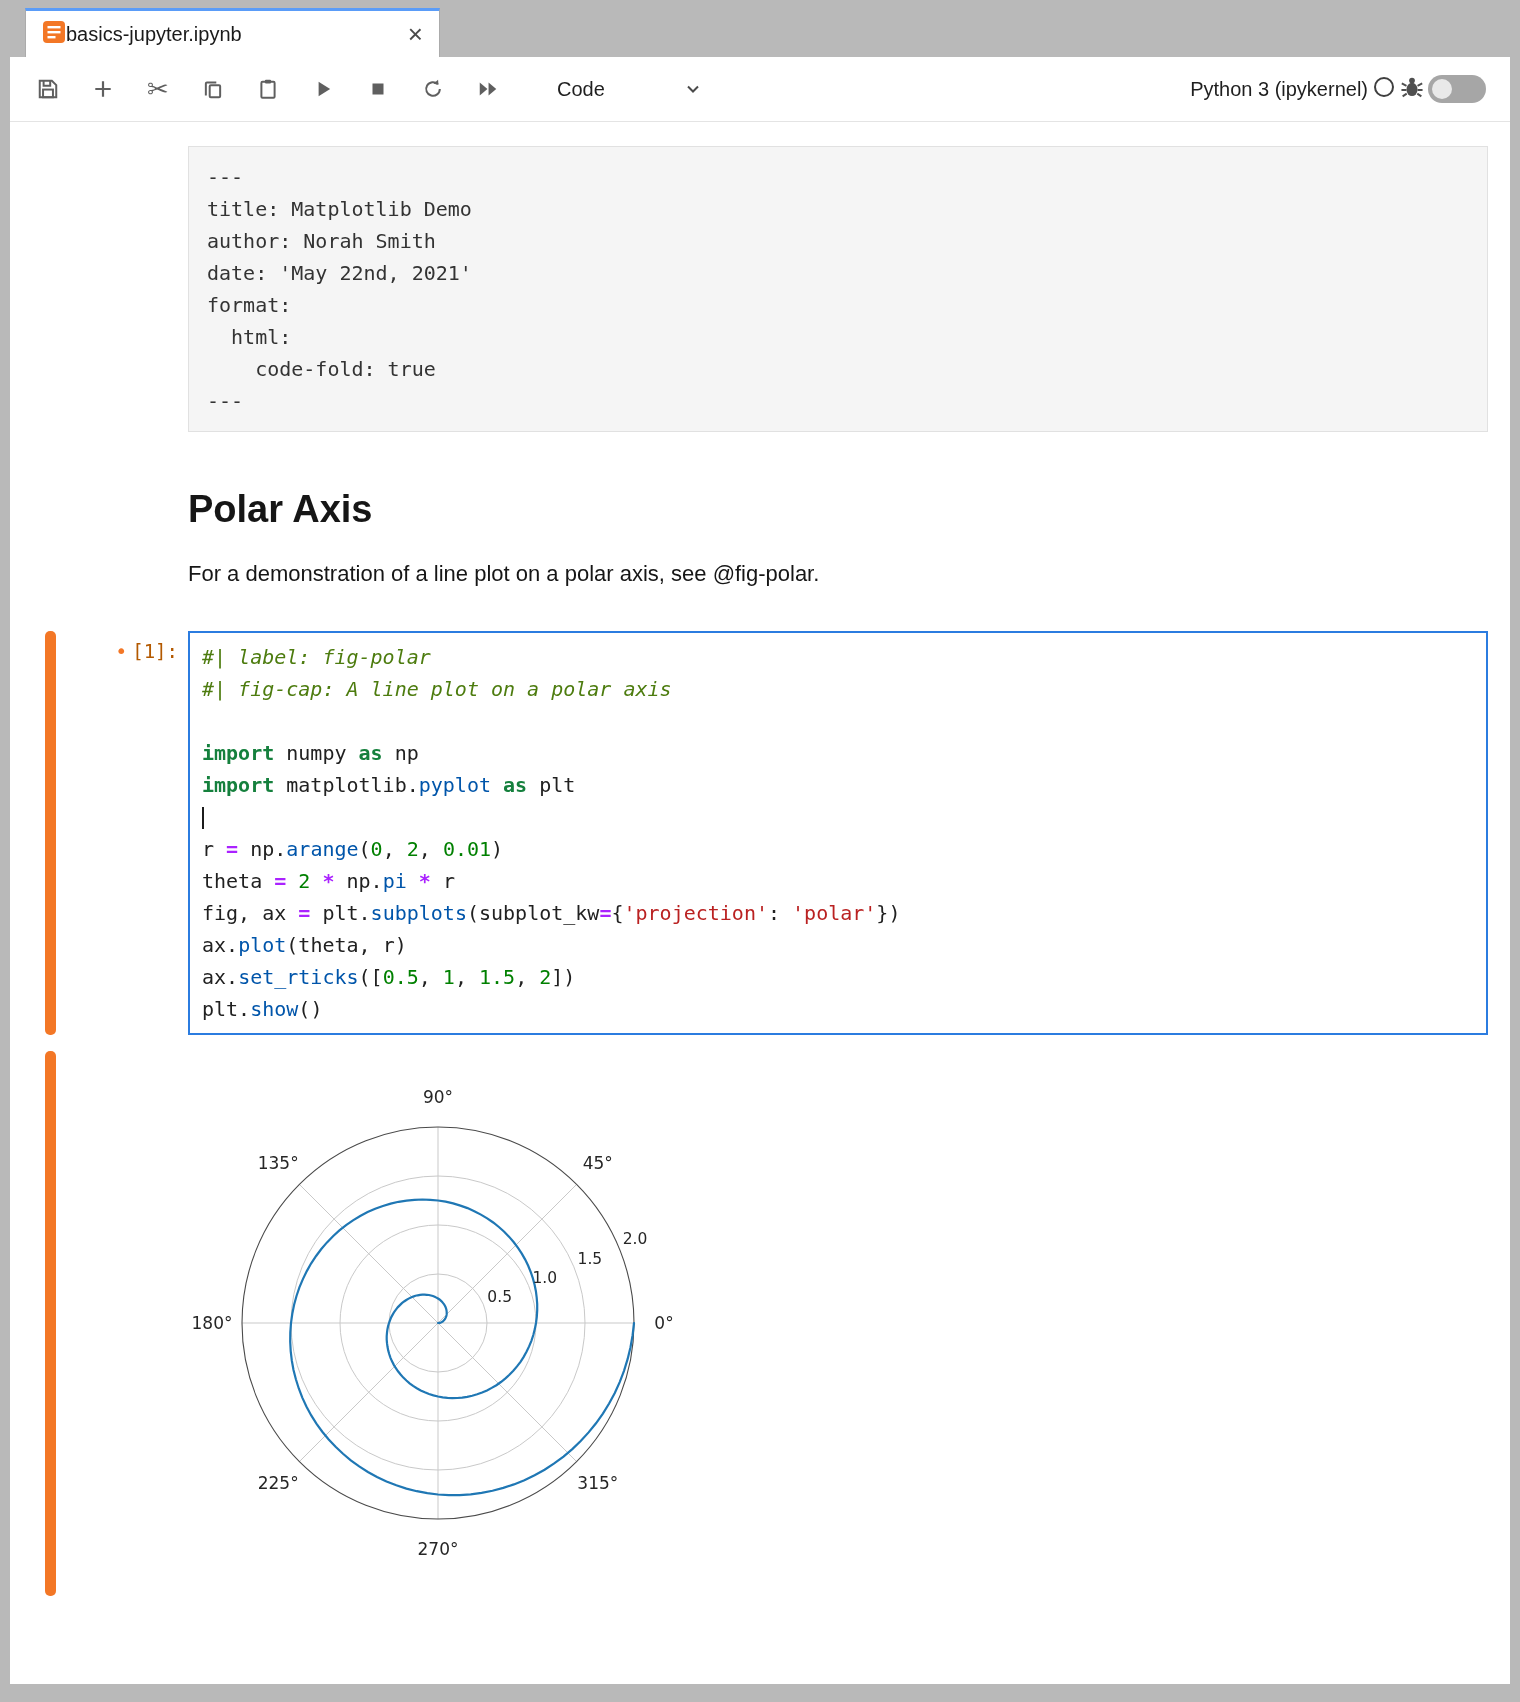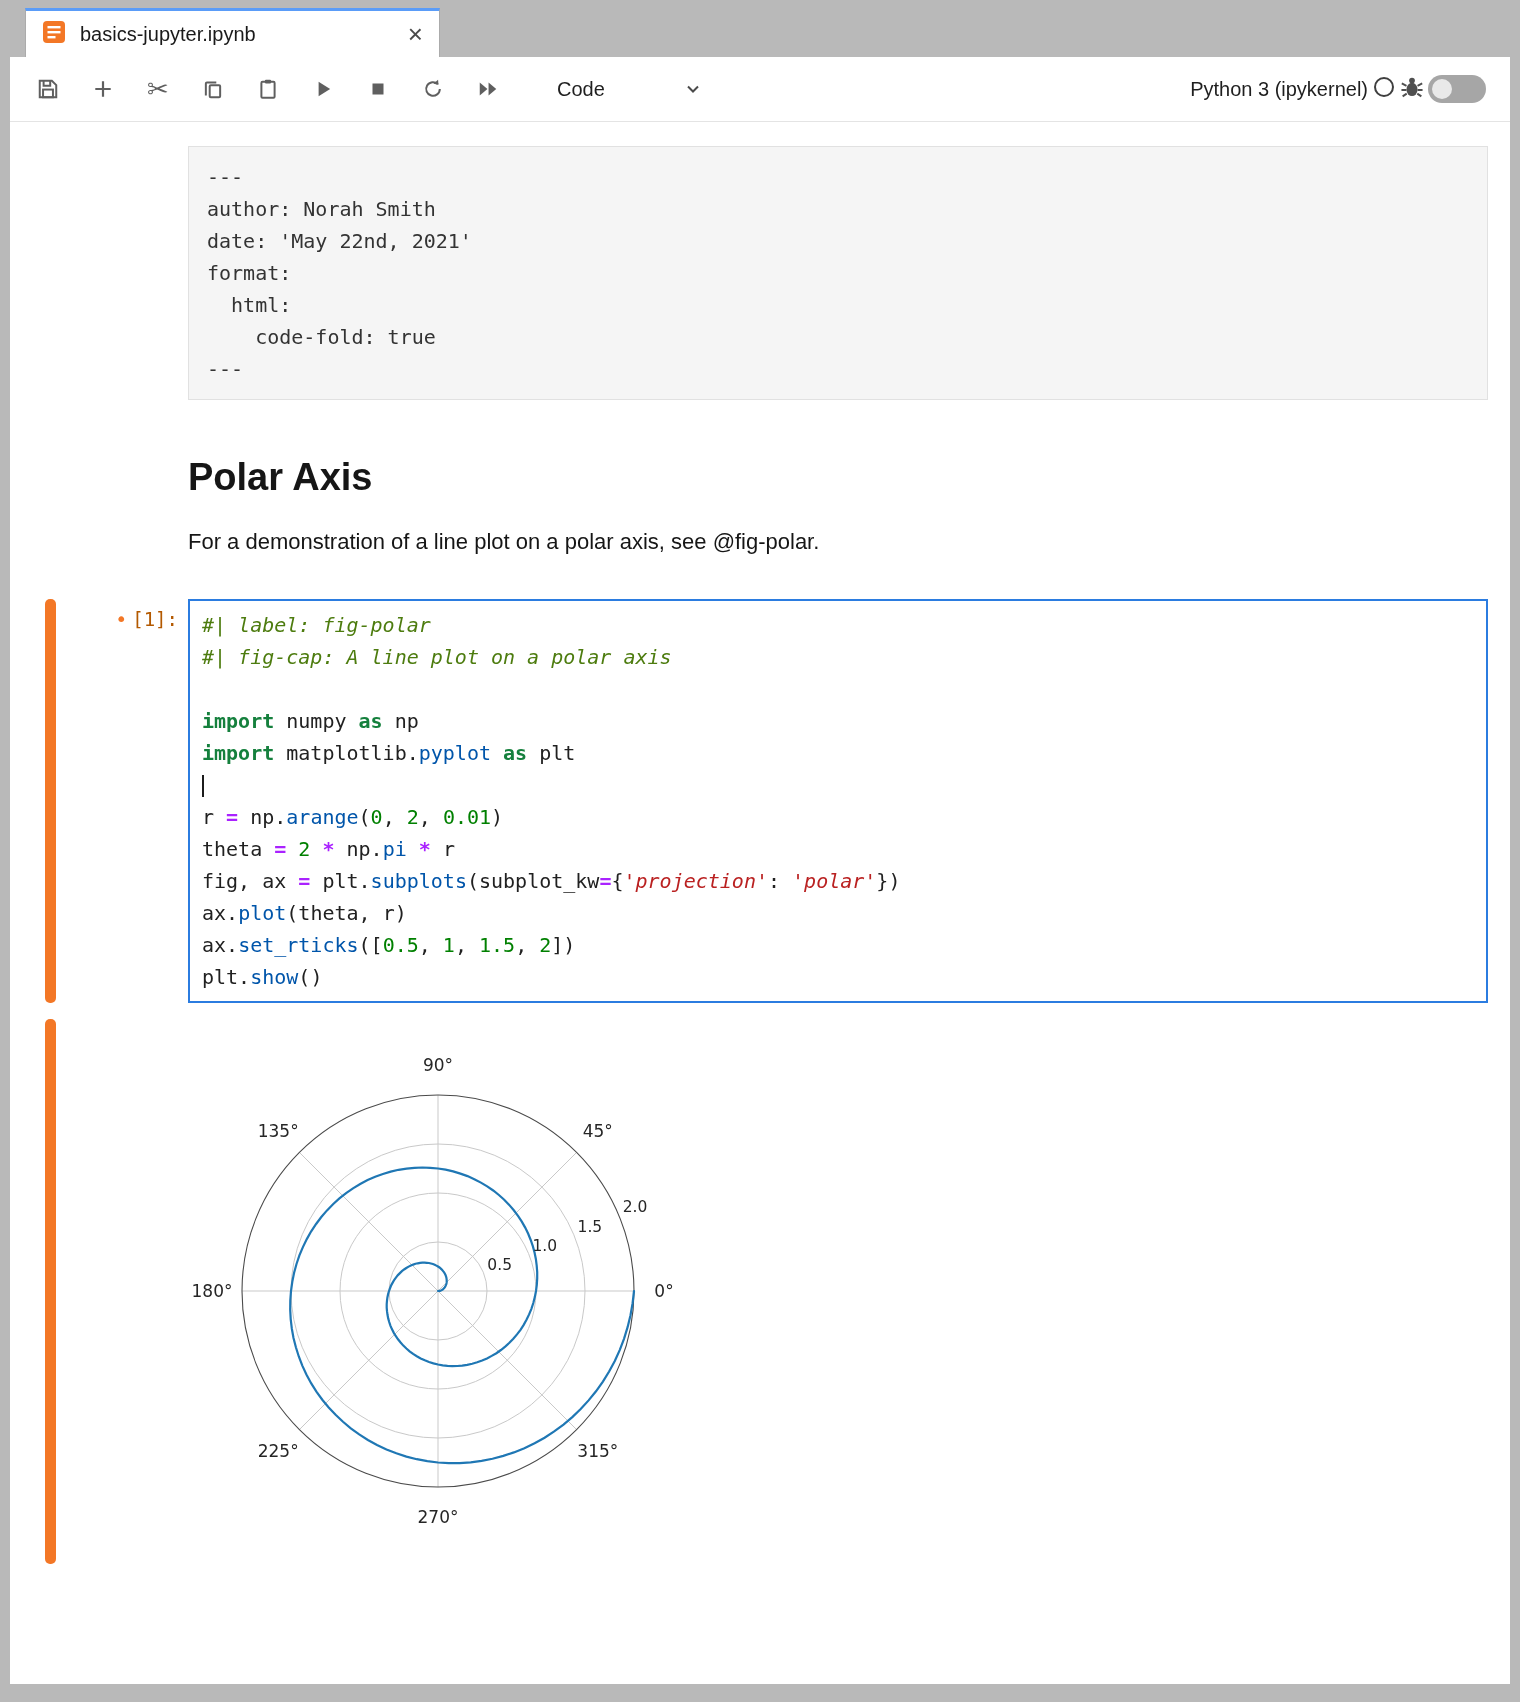--- a/index.html
+++ b/index.html
@@ -5,21 +5,21 @@
   html,body{margin:0;padding:0;}
   body{
     width:1520px;height:1702px;position:relative;overflow:hidden;
     background:#b9b9b9;font-family:"Liberation Sans",sans-serif;
   }
   
   .tab{
     position:absolute;left:25px;top:8px;width:415px;height:49px;
     background:#ffffff;border-top:3px solid #5a9cf8;
     border-left:1px solid #ababab;border-right:1px solid #ababab;
-    box-sizing:border-box;display:flex;align-items:center;gap:14px;padding:0 16px;
+    box-sizing:border-box;display:flex;align-items:center;gap:0;padding:0 16px;
   }
   .tab-title{font-size:20px;color:#1a1a1a;}
   .tab-close{margin-left:auto;font-size:26px;color:#4a4a4a;line-height:1;cursor:default;}
   
   .panel{position:absolute;left:10px;top:57px;width:1500px;height:1627px;background:#ffffff;box-sizing:border-box;}
   
   .toolbar{height:64px;display:flex;align-items:center;border-bottom:1px solid #e4e4e4;padding:0 24px 0 18px;}
   .tbtn{width:40px;height:40px;flex:none;display:flex;align-items:center;justify-content:center;margin-right:15px;border-radius:4px;}
   .tbtn svg{display:block;}
   .celltype{display:flex;align-items:center;margin-left:34px;font-size:20px;color:#1f1f1f;}
@@ -51,21 +51,21 @@
   
   .row-code{margin-top:44px;}
   .editor{
     border:2px solid #2b7ce0;background:#ffffff;padding:8px 12px;
     font-family:"DejaVu Sans Mono",monospace;font-size:20px;line-height:32px;color:#212121;
   }
   .cm-line{min-height:32px;white-space:pre;}
   .tok-comment{color:#4d7c0f;font-style:italic;}
   .tok-keyword{color:#15803d;font-weight:600;}
   .tok-number{color:#008000;}
-  .tok-string{color:#ba2121;font-style:italic;}
+  .tok-string{color:#ba2121;}
   .tok-operator{color:#aa22ff;font-weight:600;}
   .tok-property{color:#0055aa;}
   .tok-plain{color:#212121;}
   .cursor{display:inline-block;width:2px;height:22px;background:#1c1c1c;vertical-align:text-bottom;}
   
   .row-output{margin-top:16px;padding-bottom:26px;}
   .plot-wrap{margin-left:0;}
   .plot-wrap svg{display:block;}
 </style>
 </head>
@@ -181,20 +181,21 @@
   </div>
 
   <div class="content">
 
     <div class="row">
       <div class="collapser"></div>
       <div class="prompt-area"></div>
       <div class="main">
         <div class="raw-panel">
             <div class="raw-line">---</div>
+            <div class="raw-line">title: Matplotlib Demo</div>
             <div class="raw-line">author: Norah Smith</div>
             <div class="raw-line">date: 'May 22nd, 2021'</div>
             <div class="raw-line">format:</div>
             <div class="raw-line">  html:</div>
             <div class="raw-line">    code-fold: true</div>
             <div class="raw-line">---</div>
           </div>
       </div>
     </div>
 

